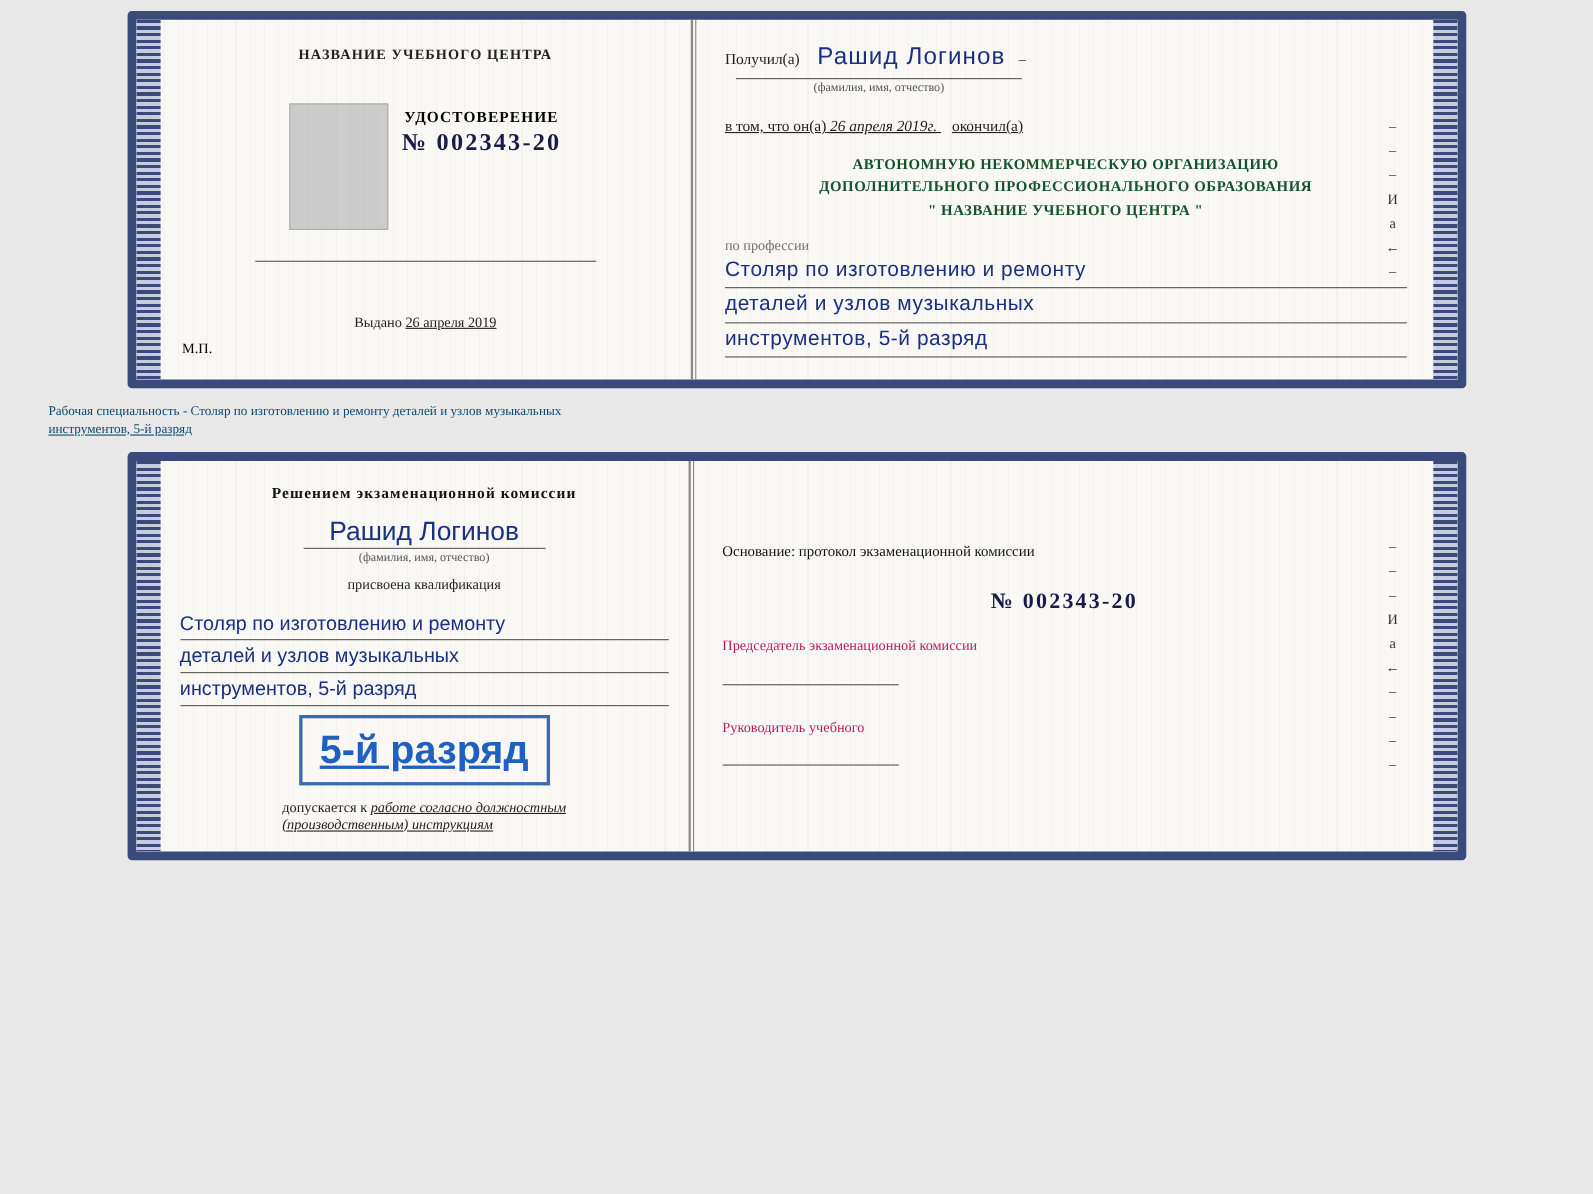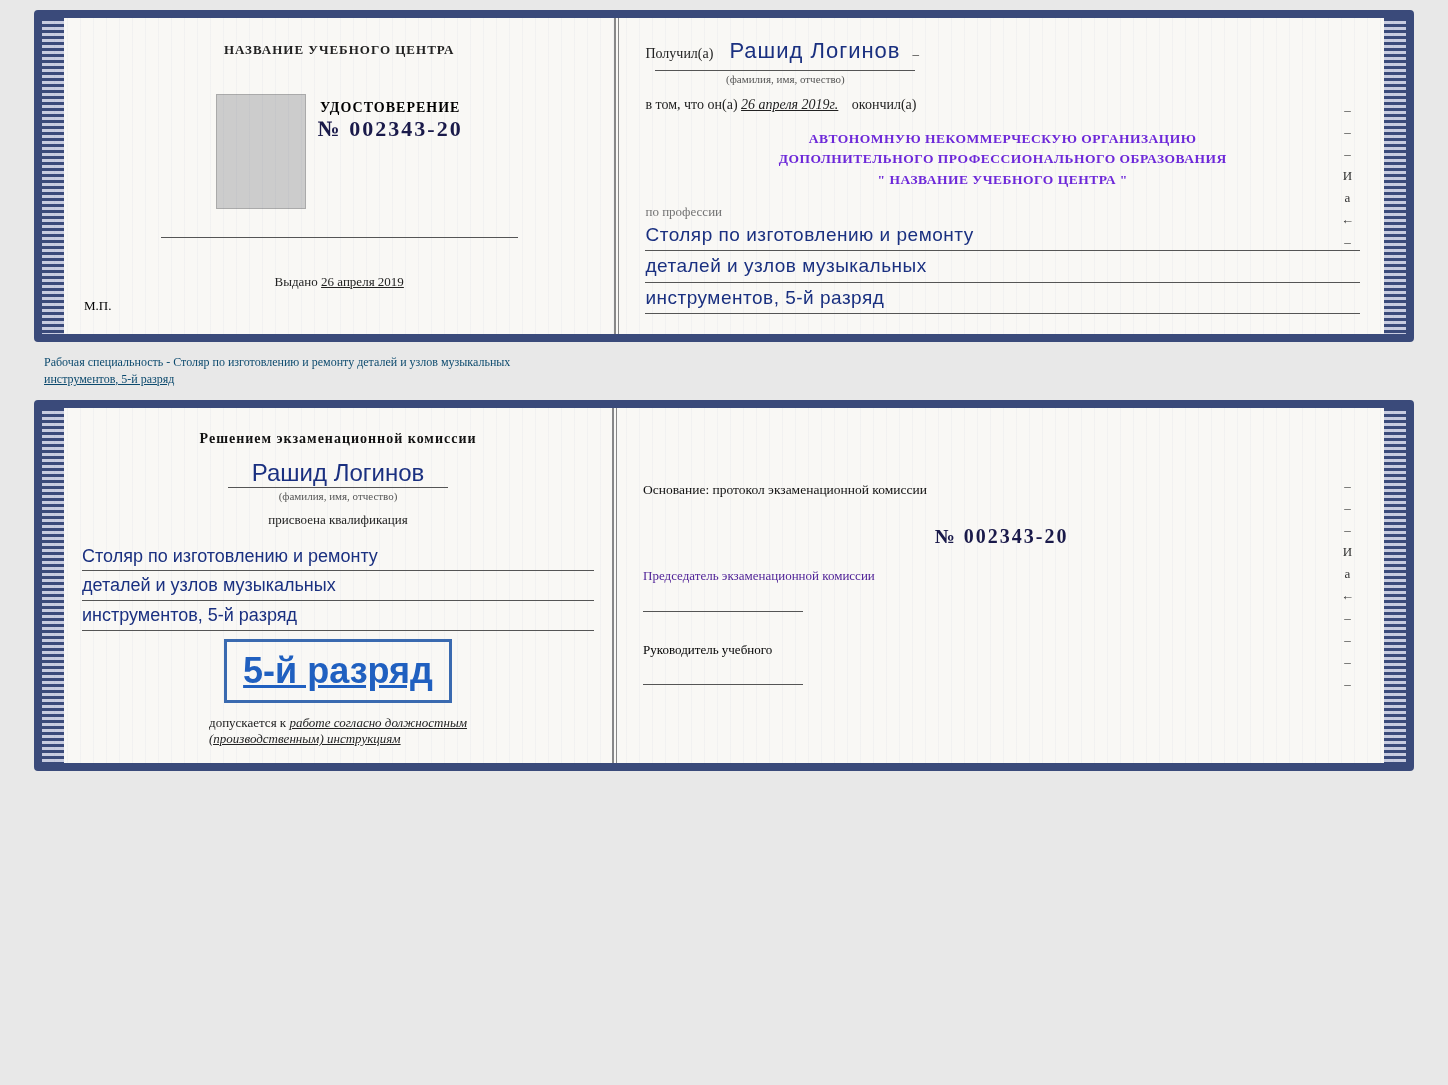--- a/index.html
+++ b/index.html
@@ -12,21 +12,21 @@
       flex-direction: column;
       align-items: center;
       padding: 10px;
       gap: 8px;
     }
 
     .document-card {
       background: #f9f8f5;
       border: 8px solid #3a4a7a;
       border-radius: 4px;
-      width: 1380px;
+      width: 1217px;
       display: flex;
       position: relative;
       overflow: hidden;
     }
 
     .document-card::before {
       content: '';
       position: absolute;
       top: 0; left: 0; right: 0; bottom: 0;
       background: repeating-linear-gradient(
@@ -167,21 +167,21 @@
       color: #222;
     }
 
     .org-block {
       margin-top: 10px;
       font-size: 13.5px;
       font-weight: bold;
       letter-spacing: 0.5px;
       text-align: center;
       line-height: 1.5;
-      color: #6d28d9;
+      color: #14532d;
     }
     .org-name-quotes {
       font-weight: bold;
       font-size: 13.5px;
     }
 
     .profession-block {
       margin-top: 8px;
     }
     .po-professii {
@@ -309,34 +309,34 @@
       color: #222;
       text-align: center;
       margin-bottom: 16px;
     }
     .ot-date-val {
       text-decoration: underline;
     }
 
     .chairman-block {
       font-size: 13px;
-      color: #4c1d95;
+      color: #be185d;
       margin-top: 8px;
       line-height: 1.5;
     }
     .signature-line {
       border-bottom: 1px solid #555;
       width: 160px;
       height: 20px;
       margin: 6px 0;
     }
 
     .rukovoditel-block {
       font-size: 13px;
-      color: #000000;
+      color: #be185d;
       margin-top: 16px;
       line-height: 1.5;
     }
 
     .card-divider {
       width: 1px;
       background: #888;
       margin: 0 2px;
     }
 
@@ -385,21 +385,21 @@
 
     <div class="card-right-panel" style="position:relative;">
 
       <div style="display:flex; align-items:baseline; gap:6px; flex-wrap:wrap;">
         <span class="received-line">Получил(а)</span>
         <span class="received-name">Рашид Логинов</span>
         <span style="font-size:13px; color:#222; margin-left:6px;">–</span>
       </div>
       <div class="fio-label">(фамилия, имя, отчество)</div>
 
-      <div style="margin-top:6px; font-size:14px; color:#222;">
+      <div style="margin-top:16px; font-size:14px; color:#222;text-decoration:underline;">
         <span>в том, что он(а)</span>
         <span class="vtom-date">26 апреля 2019г.</span>
         <span style="margin-left:10px;">окончил(а)</span>
       </div>
 
       <div class="org-block">
         <div>АВТОНОМНУЮ НЕКОММЕРЧЕСКУЮ ОРГАНИЗАЦИЮ</div>
         <div>ДОПОЛНИТЕЛЬНОГО ПРОФЕССИОНАЛЬНОГО ОБРАЗОВАНИЯ</div>
         <div class="org-name-quotes">"  НАЗВАНИЕ УЧЕБНОГО ЦЕНТРА  "</div>
       </div>

